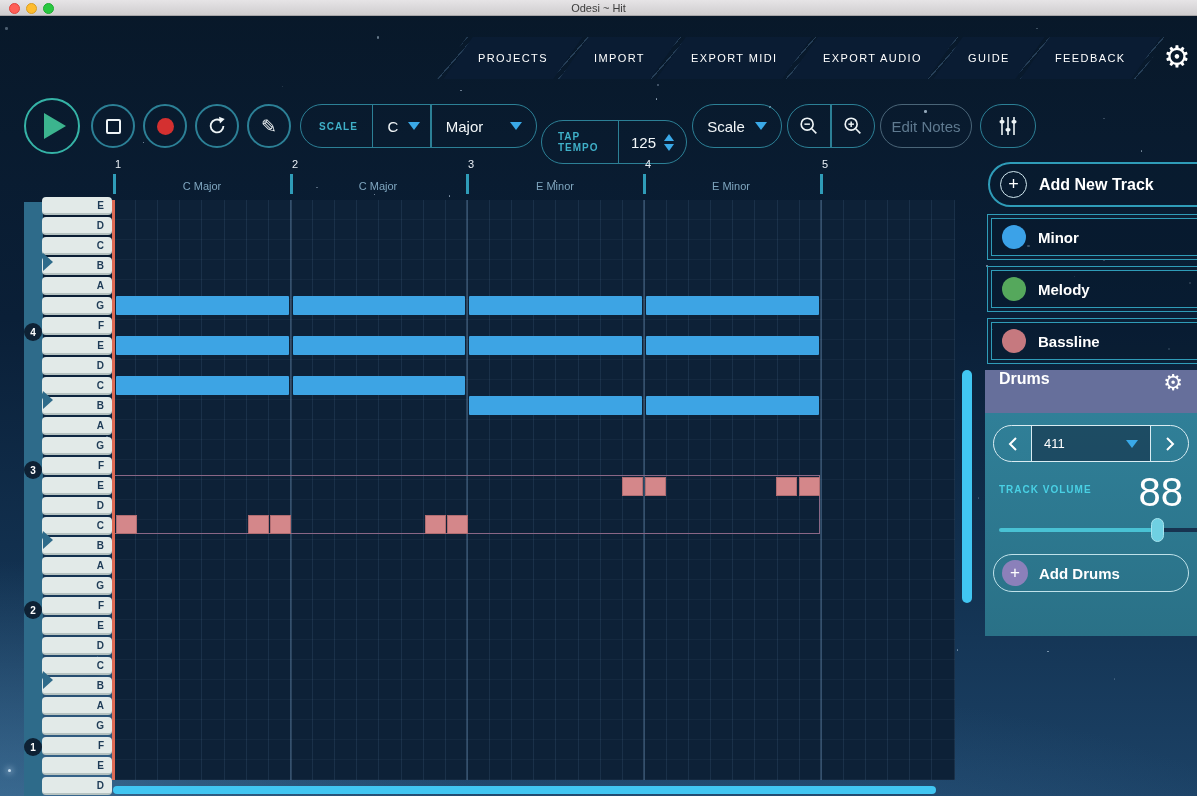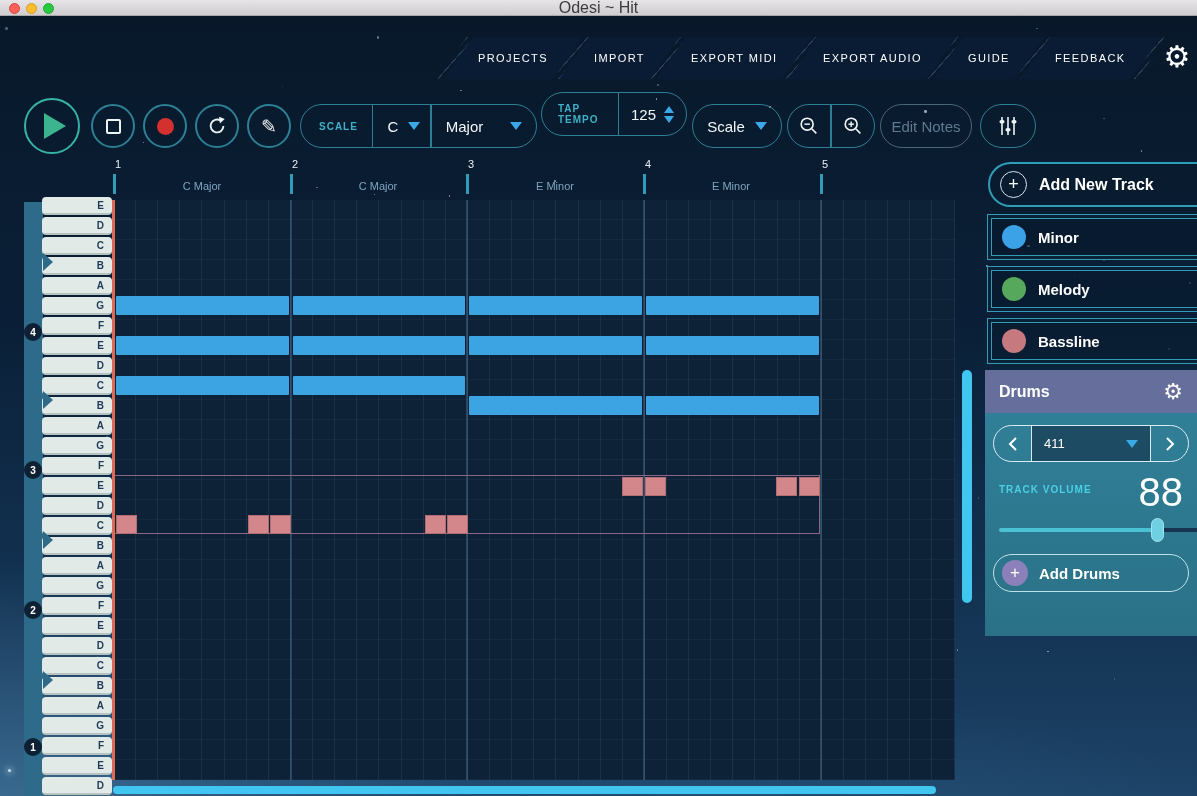--- a/index.html
+++ b/index.html
@@ -7,21 +7,21 @@
   #stage{position:relative;width:1197px;height:796px;overflow:hidden;
     background:
       radial-gradient(ellipse 900px 500px at 0% 105%, rgba(96,156,199,.50), rgba(96,156,199,0) 55%),
       radial-gradient(ellipse 1100px 420px at 60% 118%, rgba(64,118,163,.45), rgba(64,118,163,0) 60%),
       linear-gradient(180deg,#081829 0%,#0a1f37 40%,#123150 72%,#1c4266 100%);}
   .abs{position:absolute;}
 
   
   .titlebar{left:0;top:0;width:1197px;height:16px;background:linear-gradient(#e6e4e6,#cfcdcf);
     border-bottom:1px solid #a8a6a8;display:flex;align-items:center;justify-content:center;}
-  .titlebar-text{font-size:16px;color:#3c3c3c;}
+  .titlebar-text{font-size:11px;color:#3c3c3c;}
   .tl{position:absolute;top:3px;width:11px;height:11px;border-radius:50%;}
   .tl.red{left:9px;background:#ff5f57;border:1px solid #e0443e;}
   .tl.yellow{left:26px;background:#febc2e;border:1px solid #d89e24;}
   .tl.green{left:43px;background:#28c840;border:1px solid #1faa32;}
 
   
   .logo{left:26px;top:26px;display:flex;align-items:center;gap:10px;}
   .logo-text{color:#ffffff;font-size:44px;letter-spacing:2px;font-weight:400;}
 
   
@@ -78,21 +78,21 @@
   
   .add-track{left:988px;top:162px;width:220px;height:45px;border:2px solid #2f9cb8;border-radius:23px 0 0 23px;
     display:flex;align-items:center;gap:12px;padding-left:10px;background:rgba(8,24,42,.25);cursor:pointer;}
   .plus-circle{width:27px;height:27px;border:1.5px solid #cfe6ee;border-radius:50%;color:#fff;font-size:18px;
     display:flex;align-items:center;justify-content:center;flex:none;}
   .side-label{color:#fff;font-size:16px;font-weight:bold;}
   .track-row{left:987px;top:0;width:220px;height:46px;border:1px solid #2f9cb8;background:rgba(7,22,40,.35);
     box-shadow:inset 0 0 0 3px #0c2036, inset 0 0 0 4px #2f9cb8;display:flex;align-items:center;gap:12px;padding-left:14px;cursor:pointer;}
   .track-dot{width:24px;height:24px;border-radius:50%;flex:none;}
   .drums-panel{left:985px;top:370px;width:212px;height:266px;background:linear-gradient(180deg,#31829b,#2a7187);}
-  .drums-header{height:43px;background:#666f9b;display:flex;align-items:center;justify-content:space-between;padding:0 14px;}
+  .drums-header{height:43px;background:#666f9b;display:flex;justify-content:space-between;padding:0 14px;}
   .drums-header .gear{color:#fff;font-size:22px;cursor:pointer;}
   .lhs-row{height:40px;display:flex;border-bottom:2px solid #246579;}
   .lhs-btn{flex:1;display:flex;align-items:center;justify-content:center;gap:5px;color:#fff;font-size:13px;cursor:pointer;border-right:2px solid #246579;}
   .lhs-btn:last-child{border-right:none;}
   .solo-glyph{width:15px;height:15px;border:1.3px solid #fff;border-radius:50%;font-size:10px;display:flex;align-items:center;justify-content:center;}
   .selector{margin:12px 8px 0 8px;height:37px;border:1.5px solid #d9ecf2;border-radius:19px;display:flex;align-items:stretch;overflow:hidden;}
   .sel-chev{width:37px;display:flex;align-items:center;justify-content:center;cursor:pointer;flex:none;}
   .sel-mid{flex:1;background:rgba(14,34,58,.55);border-left:1.5px solid #d9ecf2;border-right:1.5px solid #d9ecf2;
     display:flex;align-items:center;justify-content:space-between;padding:0 12px;cursor:pointer;}
   .sel-mid span{color:#fff;font-size:13px;}
@@ -273,21 +273,21 @@
       <span class="ddval">C</span>
       <div class="caret"></div>
     </div>
     <div class="sep"></div>
     <div style="display:flex;align-items:center;flex:1;padding:0 14px;justify-content:space-between;">
       <span class="ddval">Major</span>
       <div class="caret"></div>
     </div>
   </div>
 
-  <div class="abs pill" style="left:541px;top:92px;width:146px;">
+  <div class="abs pill" style="left:541px;top:120px;width:146px;">
     <div style="padding:0 12px 0 16px;" class="mini-label">TAP TEMPO</div>
     <div class="sep"></div>
     <div style="display:flex;align-items:center;padding:0 12px;flex:1;justify-content:flex-start;">
       <span class="ddval">125</span>
       <div class="spinner">
         <div class="spin-up"></div>
         <div class="spin-dn"></div>
       </div>
     </div>
   </div>

